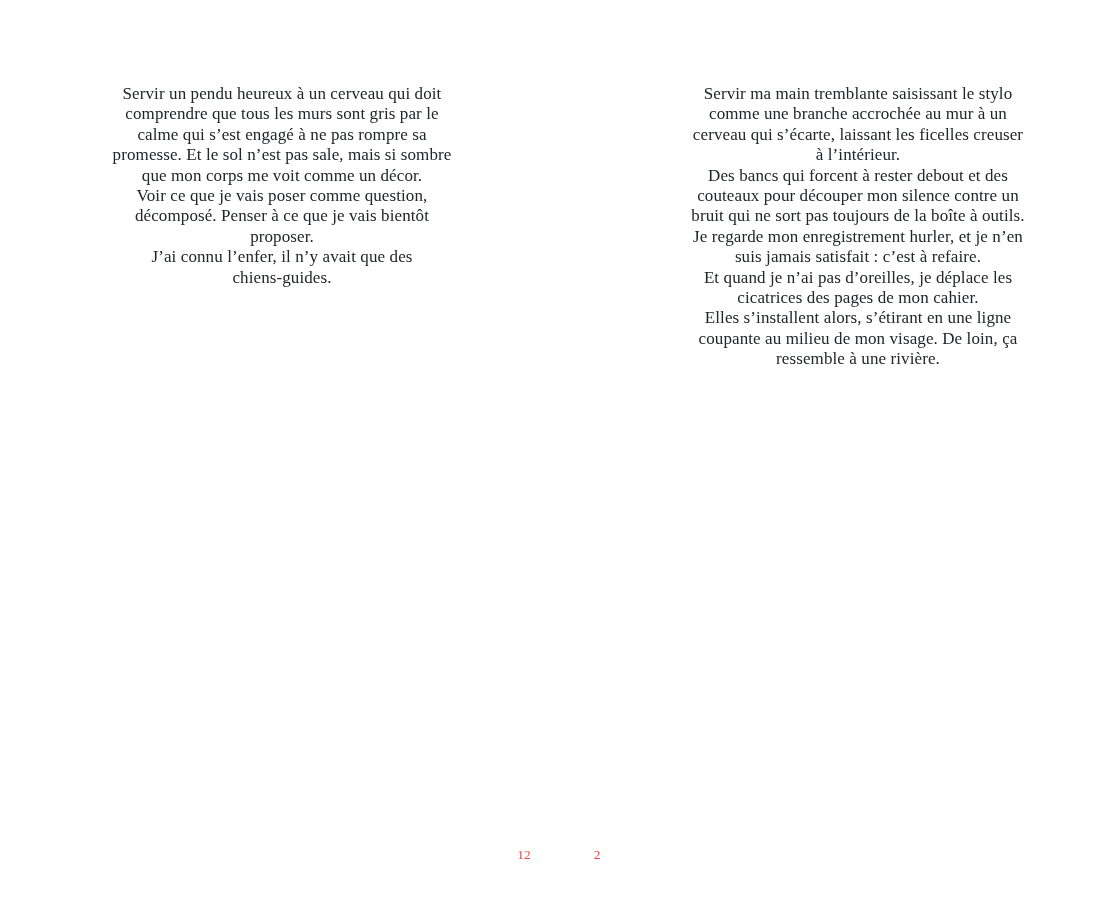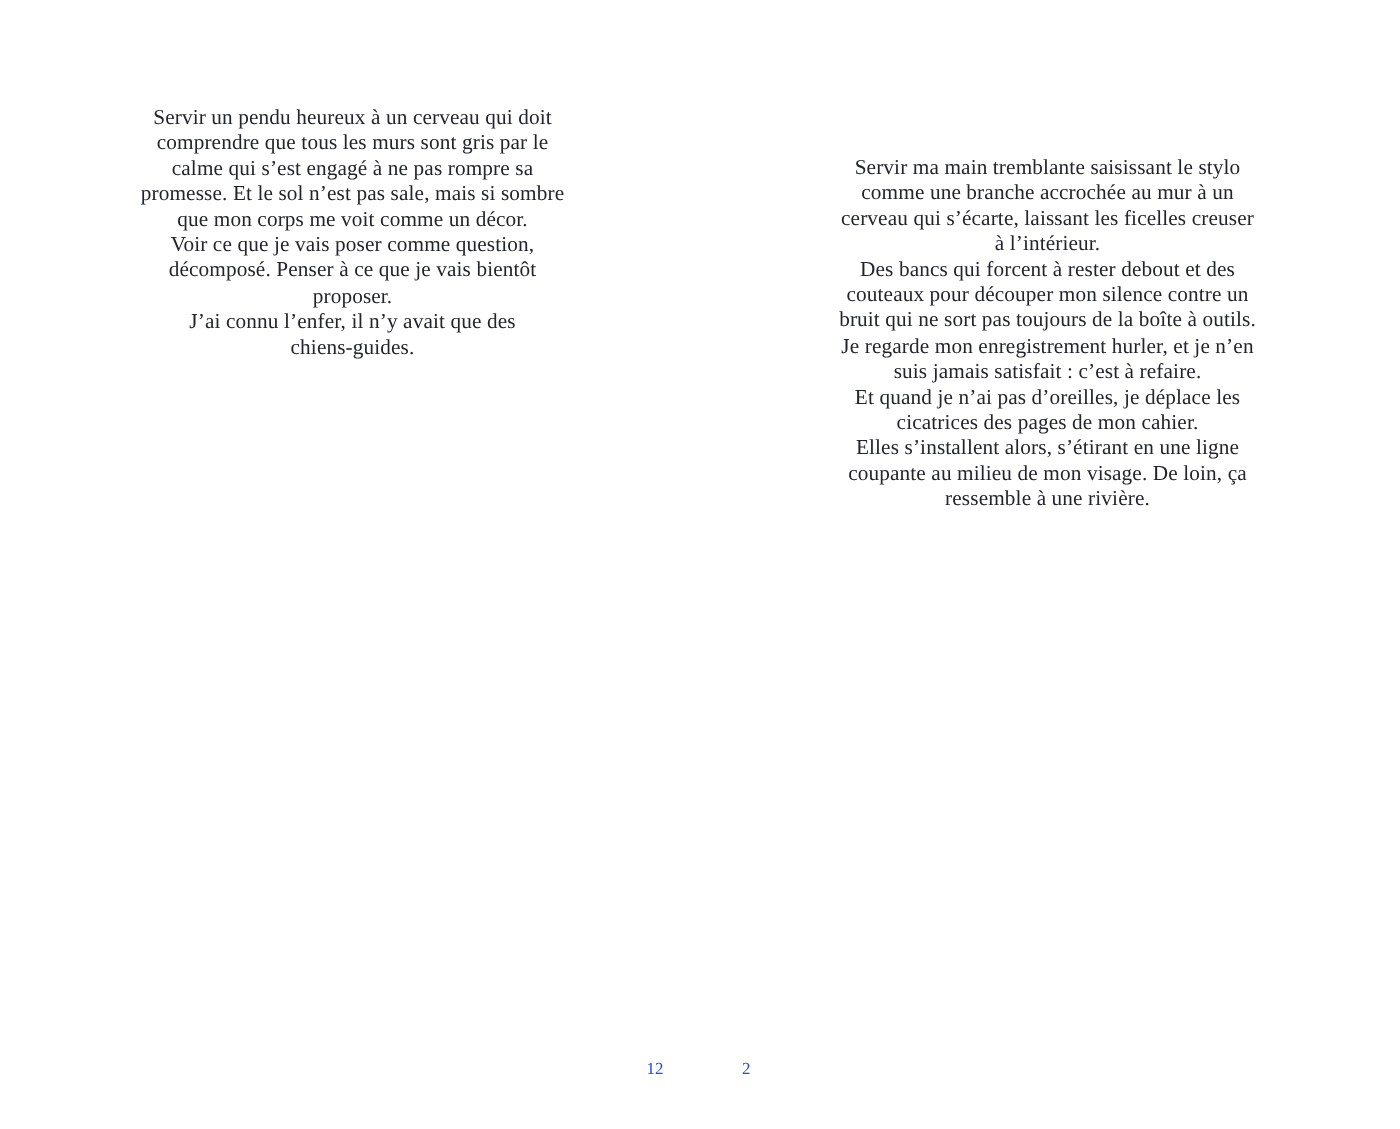--- a/index.html
+++ b/index.html
@@ -33,28 +33,28 @@
     position: absolute;
     top: 84px;
     width: 378px;
     font-size: 17px;
     line-height: 20.4px;
     color: #22252b;
     white-space: pre-line;
     letter-spacing: 0.1px;
   }
   .page.left  .poem-text { left: 93px; }
-  .page.right .poem-text { left: 89px; margin-top: 40px; } 
+  .page.right .poem-text { left: 109px; } 
   .folio {
     position: absolute;
     top: 847px;
     width: 40px;
     font-size: 13.5px;
     line-height: 16px;
-    color: #1d4ed8;
+    color: #ef4444;
     text-align: center;
   }
   .folio.left  { left: 504px; }  
   .folio.right { left: 577px; }  
 </style>
 </head>
 <body>
 
 <div class="spread">
 

